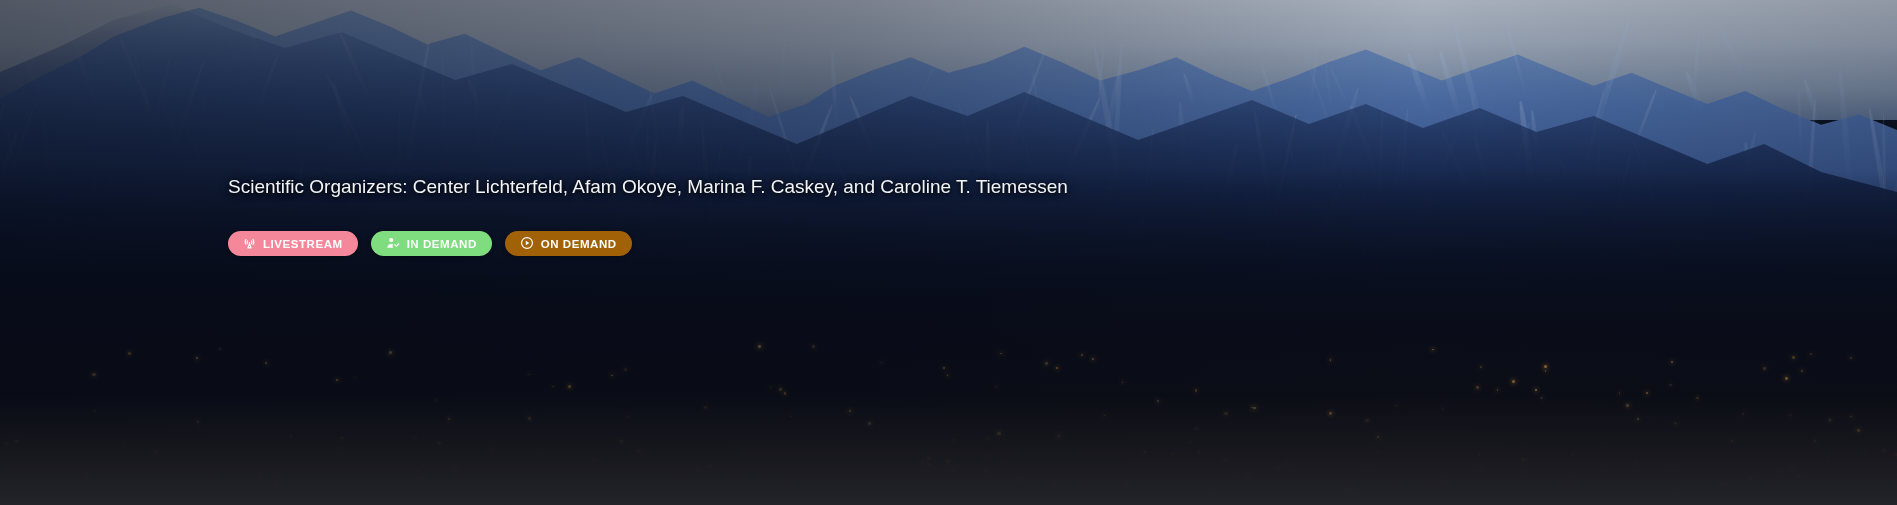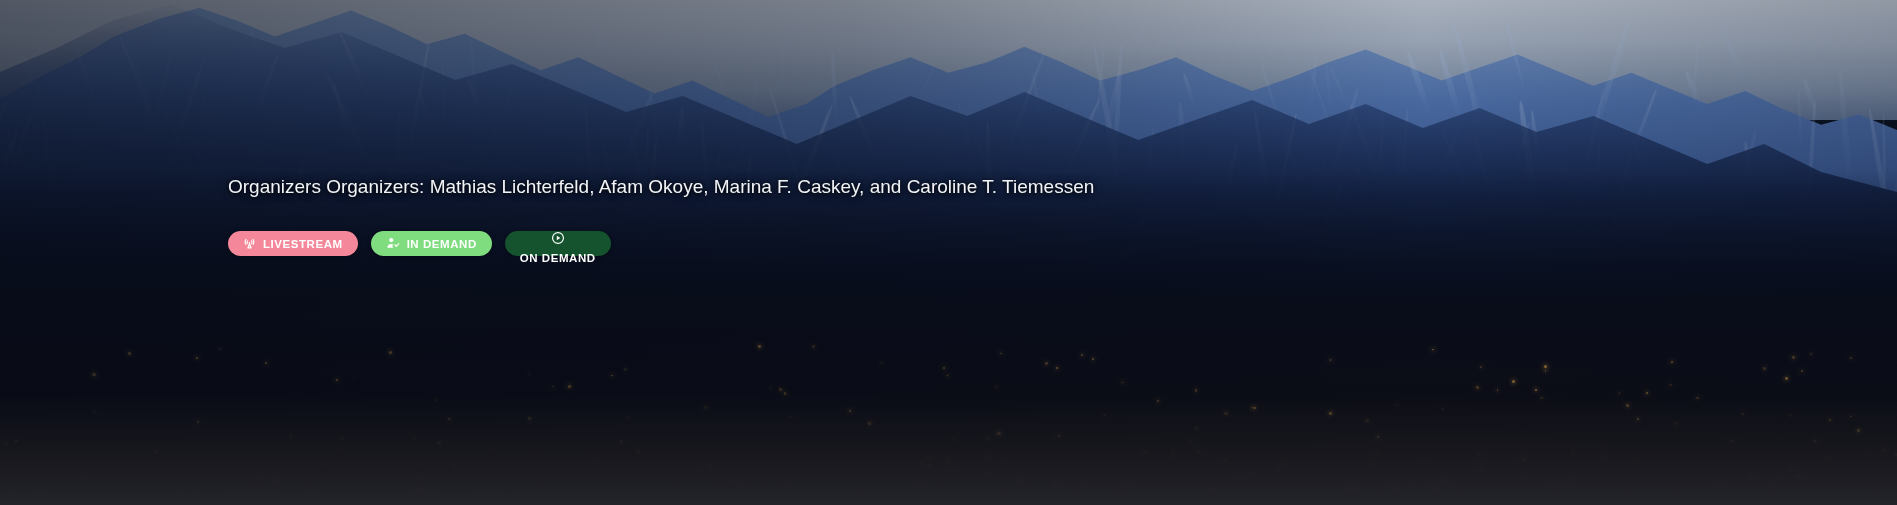--- a/index.html
+++ b/index.html
@@ -527,21 +527,21 @@
       </div>
     <div class="tone"></div>
     <div class="bottomfade"></div>
   </div>
 
   <div class="content">
 
 
 
     <div class="meta">
-      <div class="meta-line">Organizers Organizers: Mathias Lichterfeld, Afam Okoye, Marina F. Caskey, and Caroline T. Tiemessen</div>
+      <div class="meta-line">Scientific Organizers: Center Lichterfeld, Afam Okoye, Marina F. Caskey, and Caroline T. Tiemessen</div>
     </div>
 
     <div class="badges">
 
       <span class="badge" id="badge-0" style="background: rgb(244, 136, 154); color: rgb(255, 255, 255);">
         <span>
           <svg width="13" height="13" viewBox="0 0 24 24" fill="none" stroke="#ffffff" stroke-width="2.2" stroke-linecap="round">
             <path d="M5.5 4.5C3.6 6.4 3.6 11.6 5.5 13.5"></path>
             <path d="M18.5 4.5c1.9 1.9 1.9 7.1 0 9"></path>
             <path d="M8.3 7.2c-.9.9-.9 3.7 0 4.6"></path>
@@ -557,21 +557,21 @@
         <span>
           <svg width="14" height="14" viewBox="0 0 24 24" fill="#ffffff">
             <circle cx="9" cy="7" r="3.6"></circle>
             <path d="M2.2 20c0-3.9 3.1-6.4 6.8-6.4 1.6 0 3 .4 4.2 1.2l-.2.3c-1 .2-1.9.9-1.9 2.1 0 .9.4 1.6 1 2.1l.5.7H2.2z"></path>
             <path d="M15.4 13.9l2.3 2.3 4.1-4.3 1.4 1.5-5.5 5.7-3.7-3.7z"></path>
           </svg>
         </span>
         <span class="lbl">IN DEMAND</span>
       </span>
 
-      <span class="badge" id="badge-2" style="background: #14532d; color: rgb(255, 255, 255); flex-direction: column;">
+      <span class="badge" id="badge-2" style="background: #a16207; color: rgb(255, 255, 255);">
         <span>
           <svg width="14" height="14" viewBox="0 0 24 24" fill="none">
             <circle cx="12" cy="12" r="9.3" stroke="#ffffff" stroke-width="2"></circle>
             <path d="M10 8.2l6 3.8-6 3.8z" fill="#ffffff"></path>
           </svg>
         </span>
         <span class="lbl">ON DEMAND</span>
       </span>
 
     </div>

